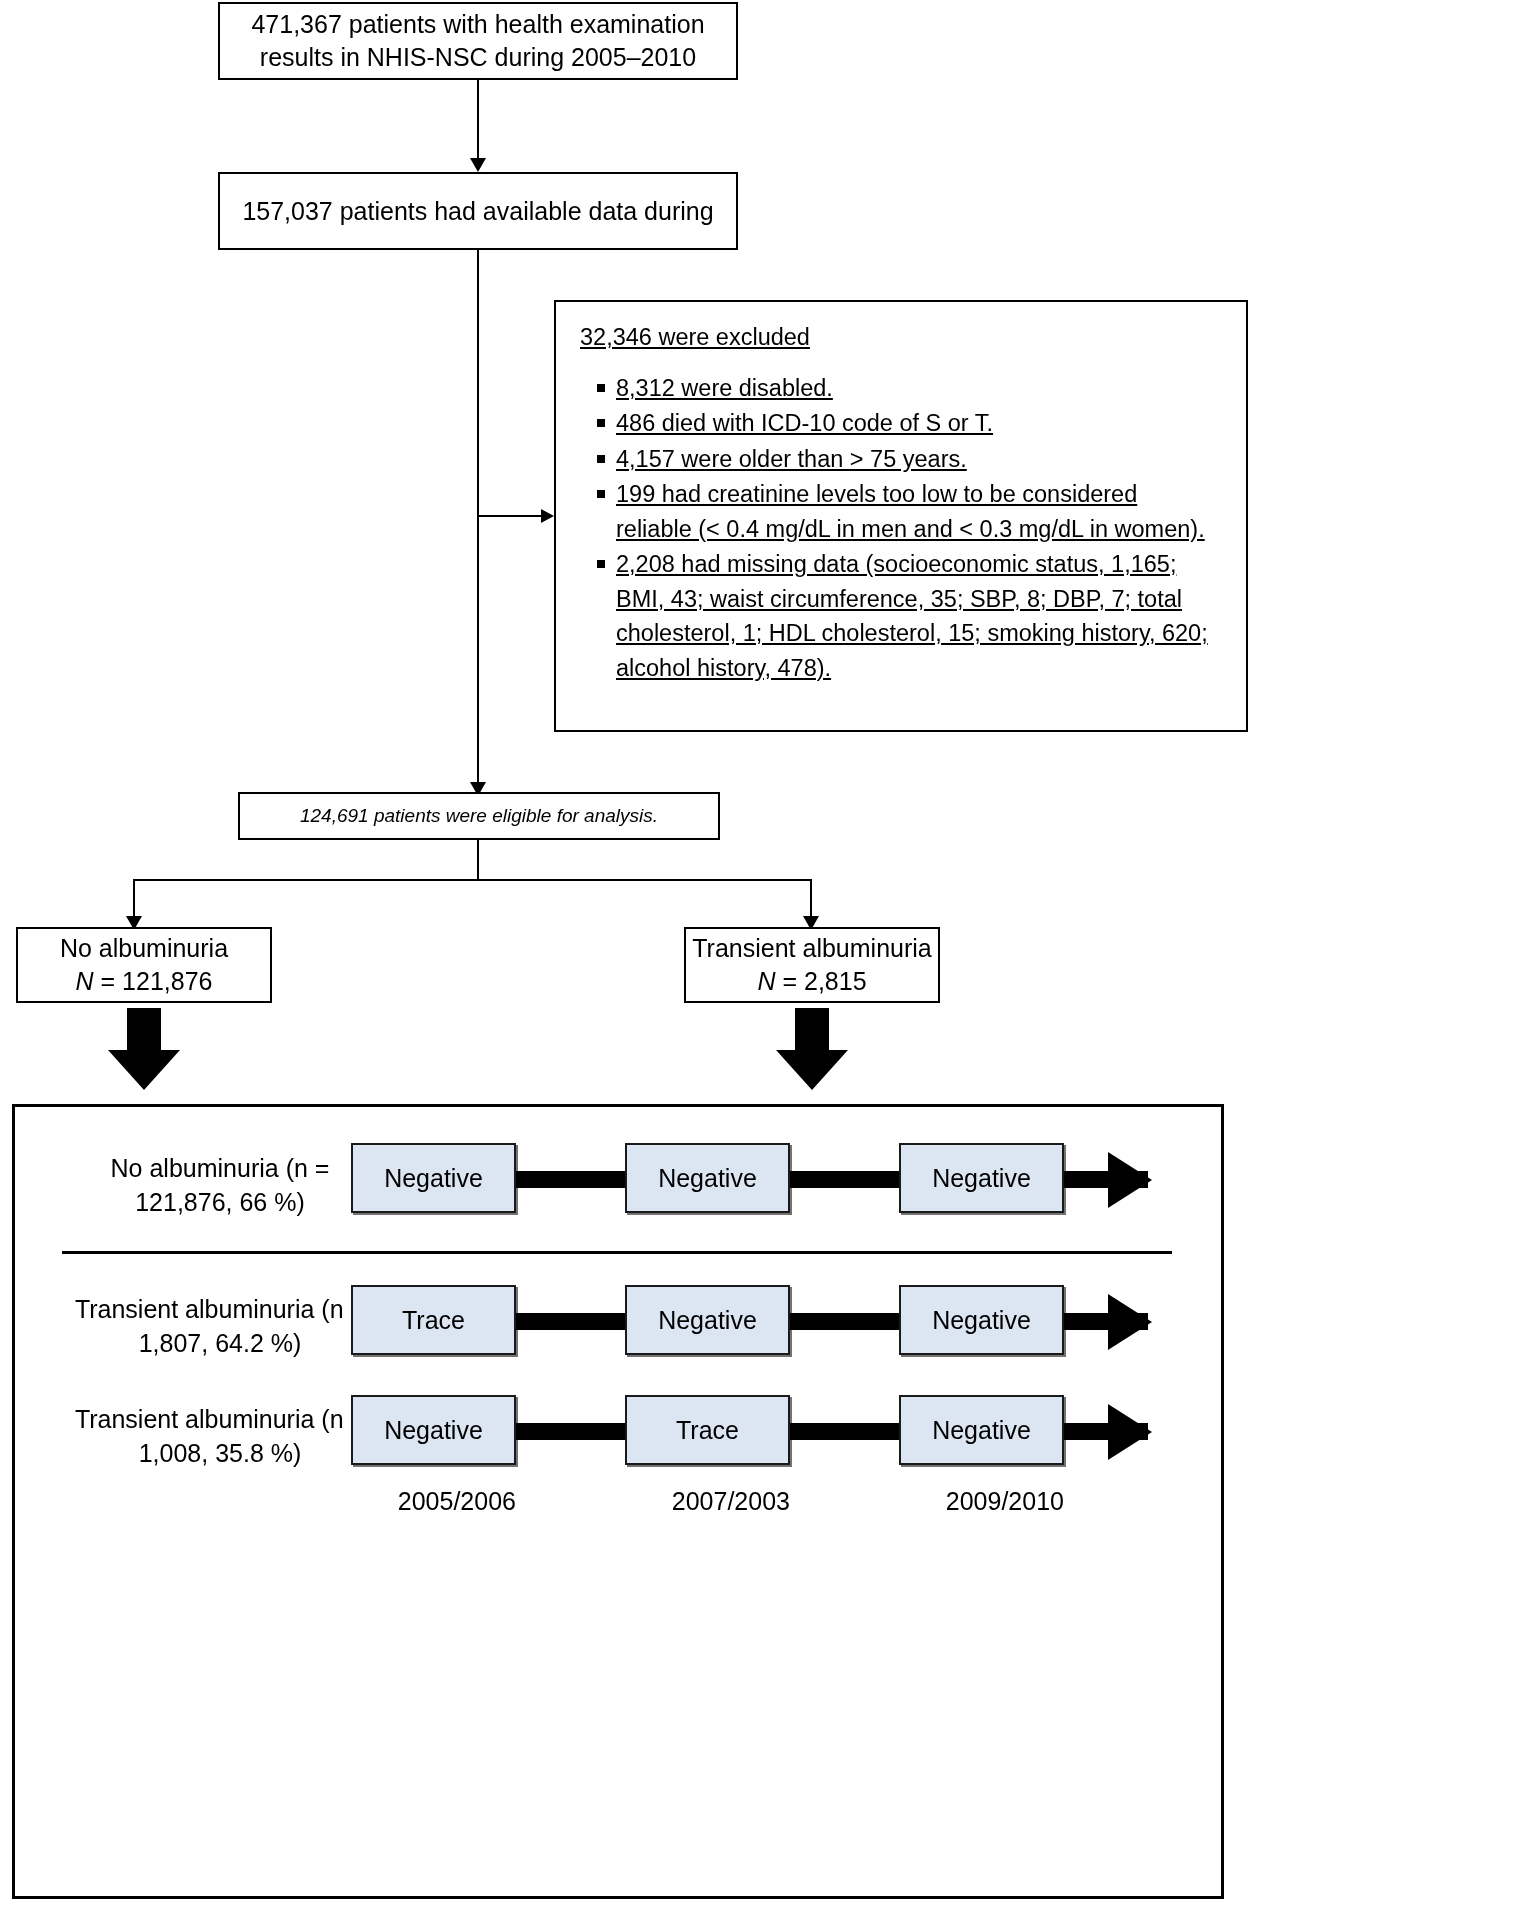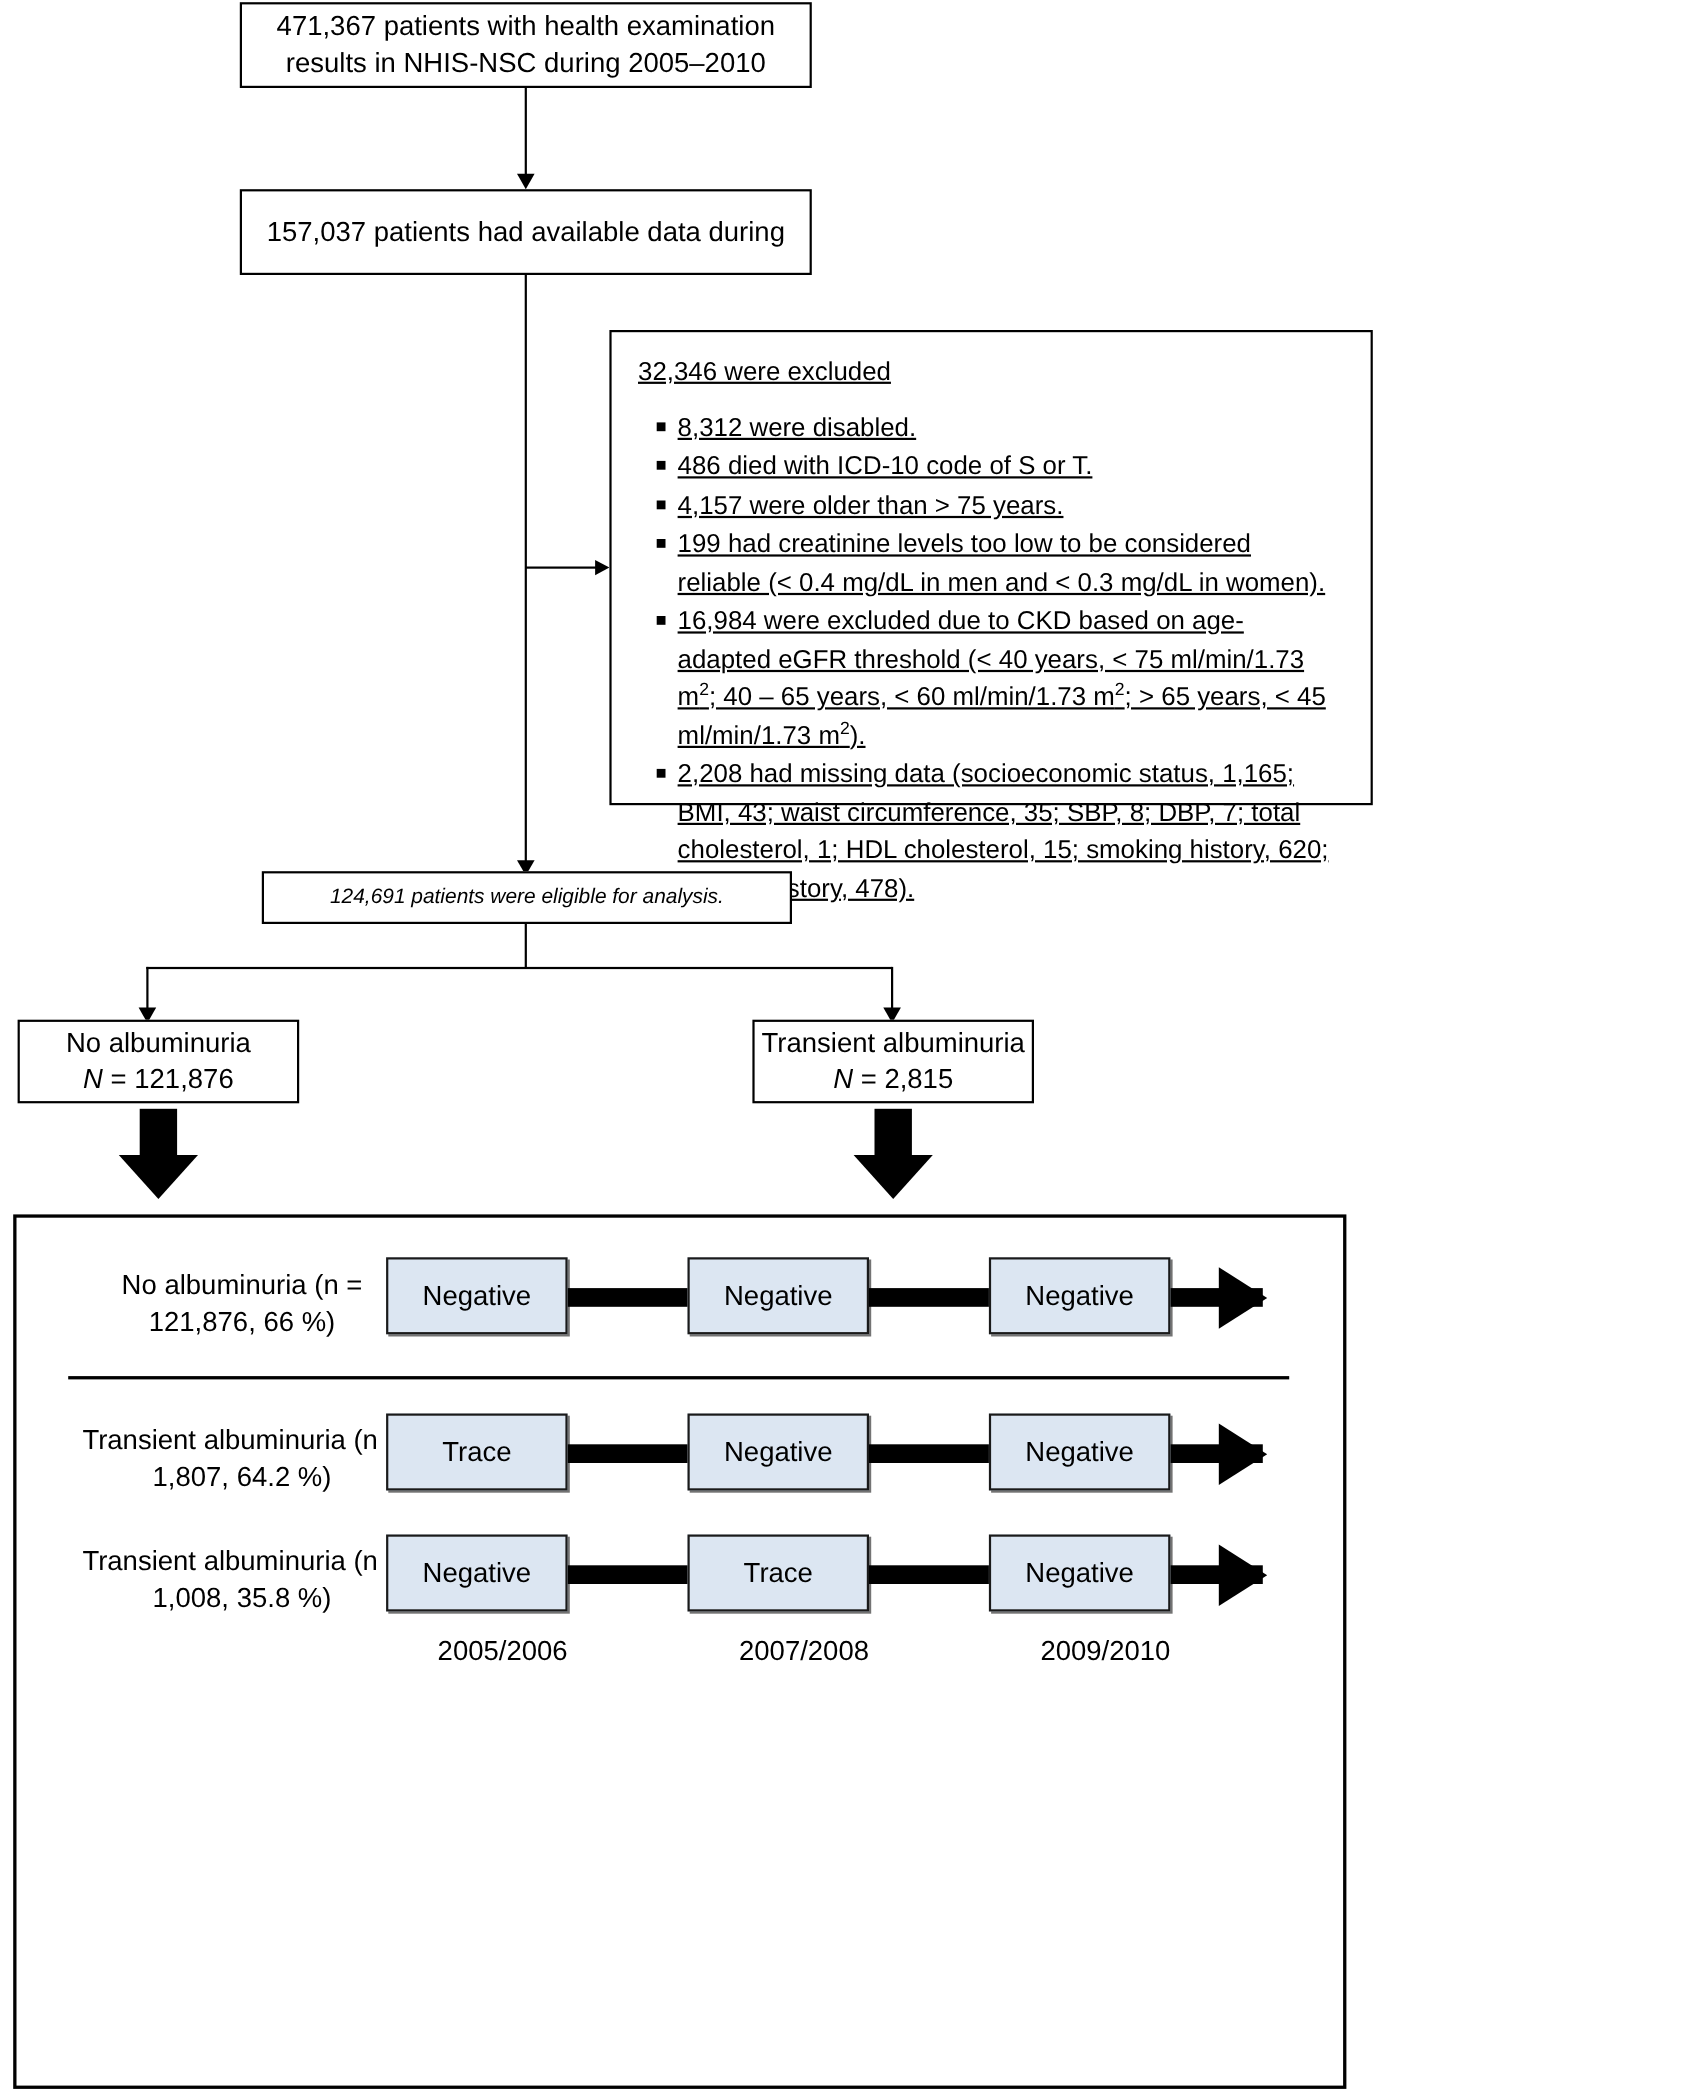--- a/index.html
+++ b/index.html
@@ -169,26 +169,20 @@
   <div id="exclusion" style="left:554px; top:300px; width:694px; height:432px;">
     <div class="exc-head">32,346 were excluded</div>
     <ul>
       <li>8,312 were disabled.</li>
       <li>486 died with ICD-10 code of S or T.</li>
       <li>4,157 were older than &gt; 75 years.</li>
       <li>
         199 had creatinine levels too low to be considered reliable
         (&lt; 0.4 mg/dL in men and &lt; 0.3 mg/dL in women).
       </li>
-      <li>
-        16,984 were excluded due to CKD based on age-adapted
-        eGFR threshold (&lt; 40 years, &lt; 75 ml/min/1.73 m<sup>2</sup>; 40 – 65
-        years, &lt; 60 ml/min/1.73 m<sup>2</sup>; &gt; 65 years, &lt; 45 ml/min/1.73
-        m<sup>2</sup>).
-      </li>
       <li>2,208 had missing data (socioeconomic status, 1,165; BMI, 43; waist circumference, 35; SBP, 8; DBP, 7; total cholesterol, 1; HDL cholesterol, 15; smoking history, 620; alcohol history, 478).</li>
     </ul>
   </div>
 
   <div class="fbox" id="box3" style="left:238px; top:792px; width:482px; height:48px; font-size:19px;font-style:italic;">
     <span class="ln">124,691 patients were eligible for analysis.</span>
   </div>
 
   <div class="vline" style="left:477px; top:840px; height:40px;"></div>
   <div class="hline" style="left:133px; top:879px; width:678px;"></div>
@@ -249,16 +243,16 @@
     <span class="ln">Transient albuminuria</span>
     <span class="ln">(n = 1,008, 35.8 %)</span>
   </div>
   <div class="thickbar" style="left: 408px; top: 1423px; width: 740px; z-index: 2;"></div>
   <div class="bigarrowhead" style="left: 1108px; top: 1404px; z-index: 2;"></div>
   <div class="statebox" style="left: 351px; top: 1395px; width: 165px; height: 70px; z-index: 2;">Negative</div>
   <div class="statebox" style="left: 625px; top: 1395px; width: 165px; height: 70px; z-index: 2;">Trace</div>
   <div class="statebox" style="left: 899px; top: 1395px; width: 165px; height: 70px; z-index: 2;">Negative</div>
 
   <div class="yearlabel" style="left: 351px; top: 1487px; width: 165px; z-index: 2;">2005/2006</div>
-  <div class="yearlabel" style="left: 625px; top: 1487px; width: 165px; z-index: 2;">2007/2008</div>
+  <div class="yearlabel" style="left: 625px; top: 1487px; width: 165px; z-index: 2;">2007/2003</div>
   <div class="yearlabel" style="left: 899px; top: 1487px; width: 165px; z-index: 2;">2009/2010</div>
 
 </div>
 
 </body></html>

